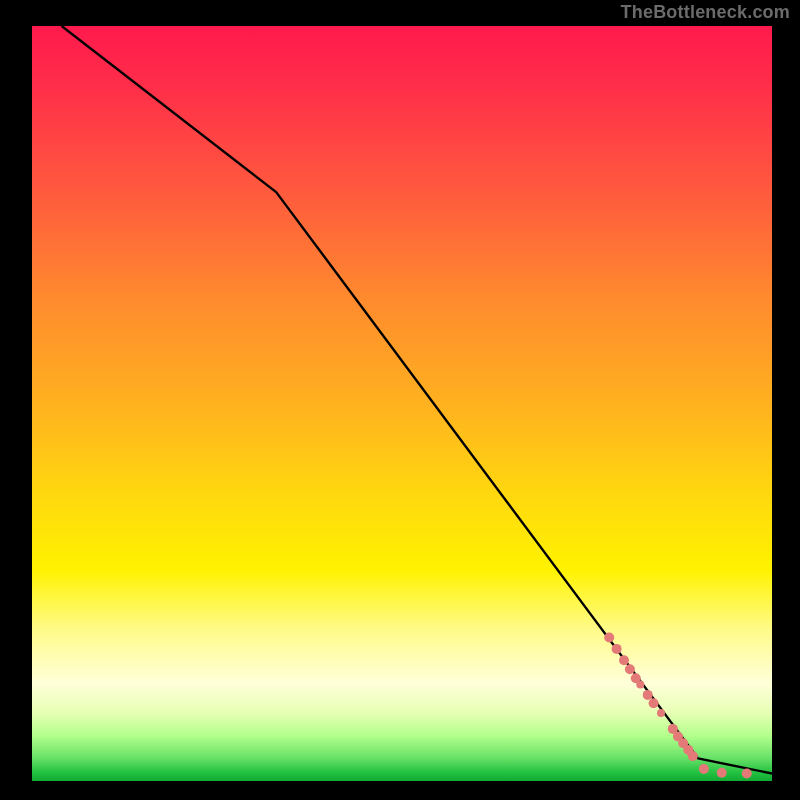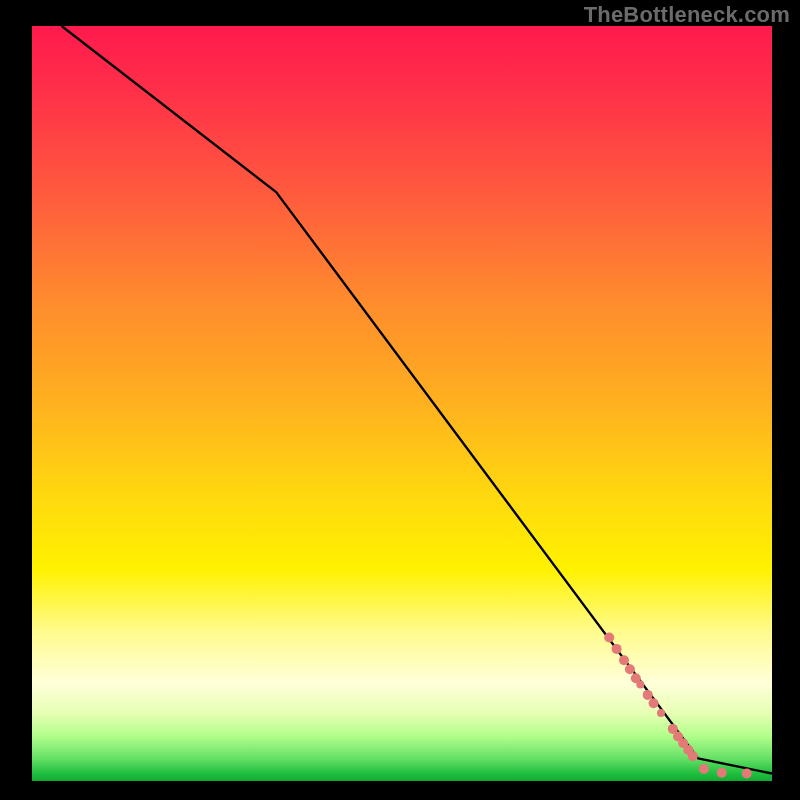--- a/index.html
+++ b/index.html
@@ -15,21 +15,21 @@
     position: relative;
     width: 800px;
     height: 800px;
     background: #000;
   }
   .watermark {
     position: absolute;
     top: 2px;
     right: 10px;
     color: #6b6b6b;
-    font-size: 22px;
+    font-size: 18px;
     font-weight: 600;
     letter-spacing: 0.2px;
     z-index: 10;
     user-select: none;
   }
   .plot {
     position: absolute;
     left: 32px;
     top: 26px;
     width: 740px;

